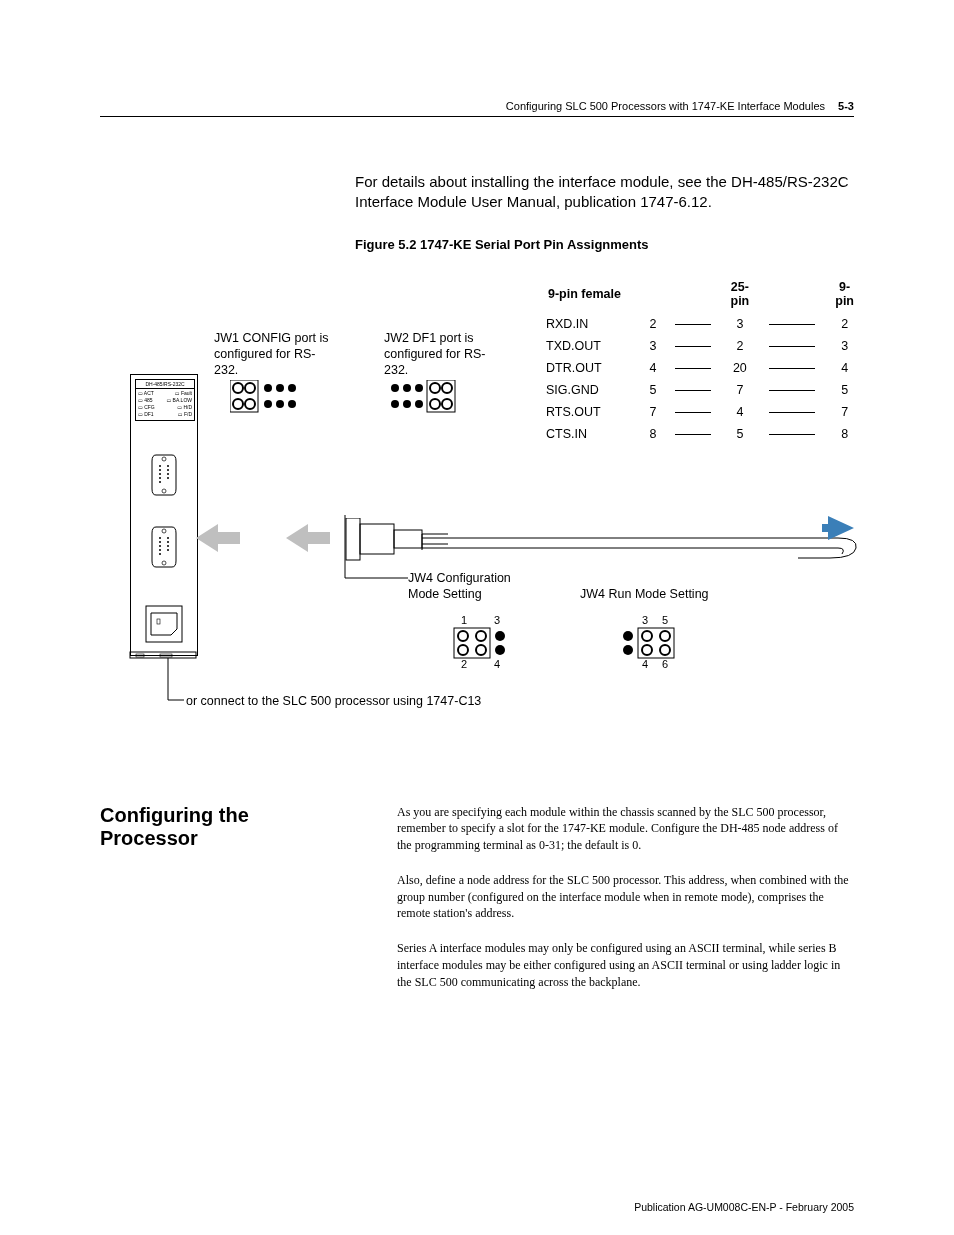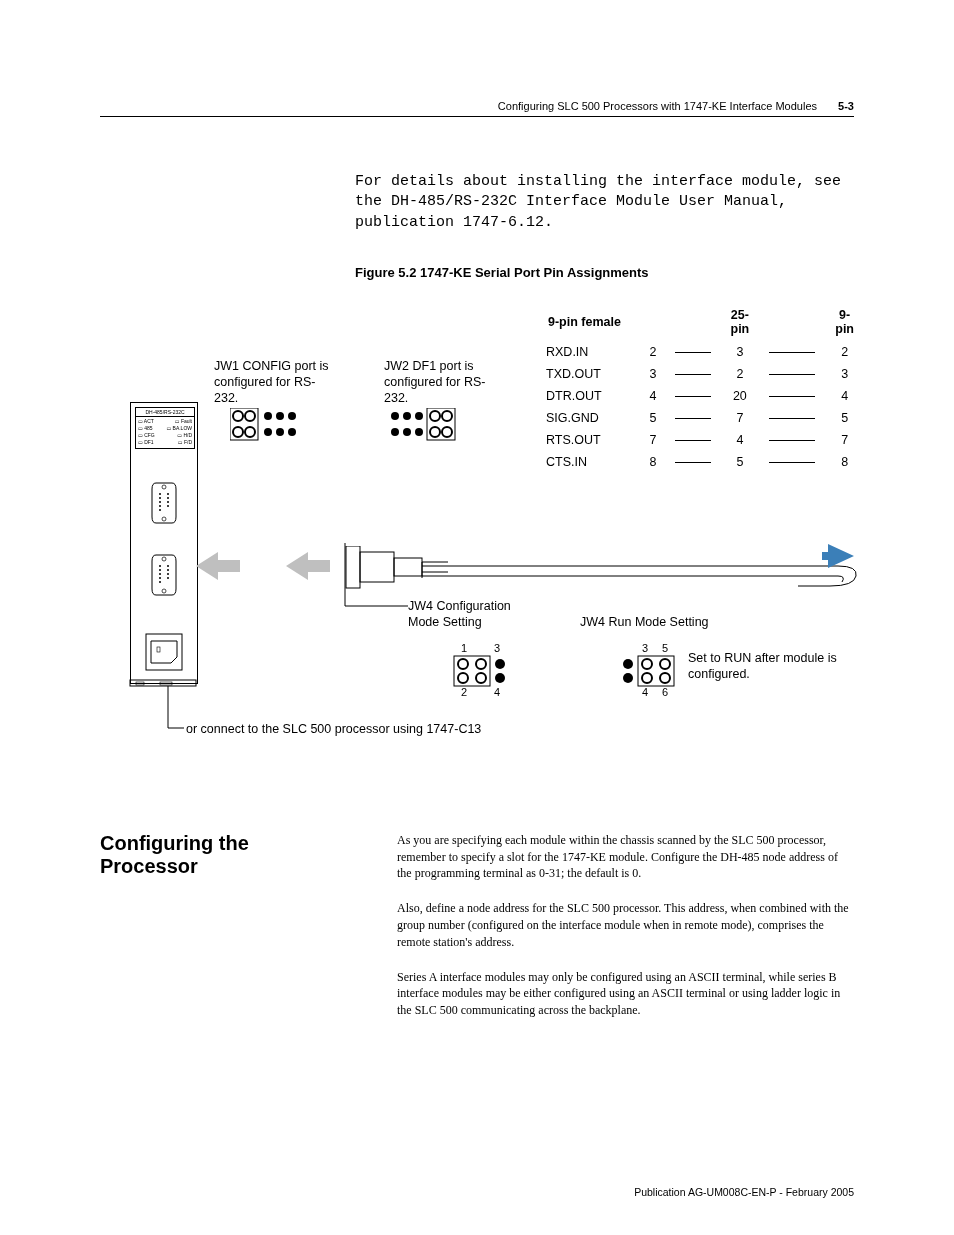--- a/index.html
+++ b/index.html
@@ -21,25 +21,25 @@
     height: 100%;
   }
   .header-line {
     border-bottom: 1px solid #000;
     margin-bottom: 6px;
     text-align: right;
     font-size: 11px;
     padding-bottom: 4px;
   }
   .header-text { display: inline-block; margin-top: 40px; }
-  .page-num { font-weight: bold; margin-left: 18px; }
+  .page-num { font-weight: bold; margin-left: 10px; }
   .intro {
-    font-family: Liberation Mono, monospace;
+    font-family: Liberation Sans, sans-serif;
     font-size: 15px;
-    margin: 55px 0 32px 255px;
+    margin: 55px 0 24px 255px;
     line-height: 1.35;
   }
   .fig-caption {
     font-weight: bold;
     font-size: 13px;
     margin: 12px 0 22px 255px;
   }
   .figure-area {
     position: relative;
     height: 460px;
@@ -98,21 +98,21 @@
   .section-body {
     font-family: Georgia, "Times New Roman", serif;
     font-size: 12px;
     line-height: 1.4;
     margin-left: 24px;
   }
   .section-body p { margin: 0 0 18px 0; }
   .pub-footer {
     position: absolute;
     right: 100px;
-    bottom: 37px;
+    bottom: 22px;
     font-size: 10.5px;
   }
 </style>
 </head>
 <body>
 
 <div class="page">
   <div class="header-line">
     <span class="header-text">Configuring SLC 500 Processors with 1747-KE Interface Modules</span>
     <span class="page-num">5-3</span>
@@ -347,21 +347,20 @@
         <rect x="20" y="14" width="36" height="30" fill="none" stroke="#000"></rect>
         <circle cx="29" cy="22" r="5" fill="none" stroke="#000" stroke-width="2"></circle>
         <circle cx="47" cy="22" r="5" fill="none" stroke="#000" stroke-width="2"></circle>
         <circle cx="29" cy="36" r="5" fill="none" stroke="#000" stroke-width="2"></circle>
         <circle cx="47" cy="36" r="5" fill="none" stroke="#000" stroke-width="2"></circle>
         <text x="24" y="54" font-size="11">4</text>
         <text x="44" y="54" font-size="11">6</text>
       </svg>
     </div>
 
-    <div class="config-label" style="left:578px; top:348px; width:160px;">Set to RUN after module is configured.</div>
 
     <svg style="position:absolute; left:54px; top:382px;" width="24" height="48">
       <line x1="4" y1="2" x2="4" y2="44" stroke="#000"></line>
       <line x1="4" y1="44" x2="20" y2="44" stroke="#000"></line>
     </svg>
     <div class="footer-note" style="left:76px; top:420px;">or connect to the SLC 500 processor using 1747-C13</div>
 
   </div>
 
   <div class="section">

